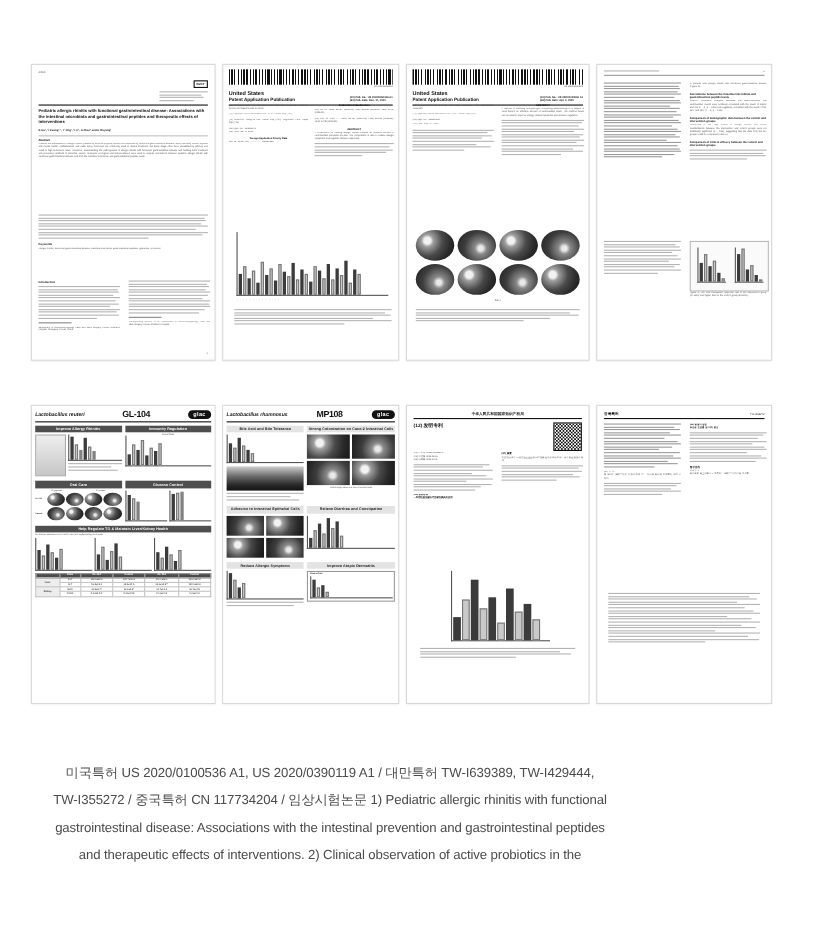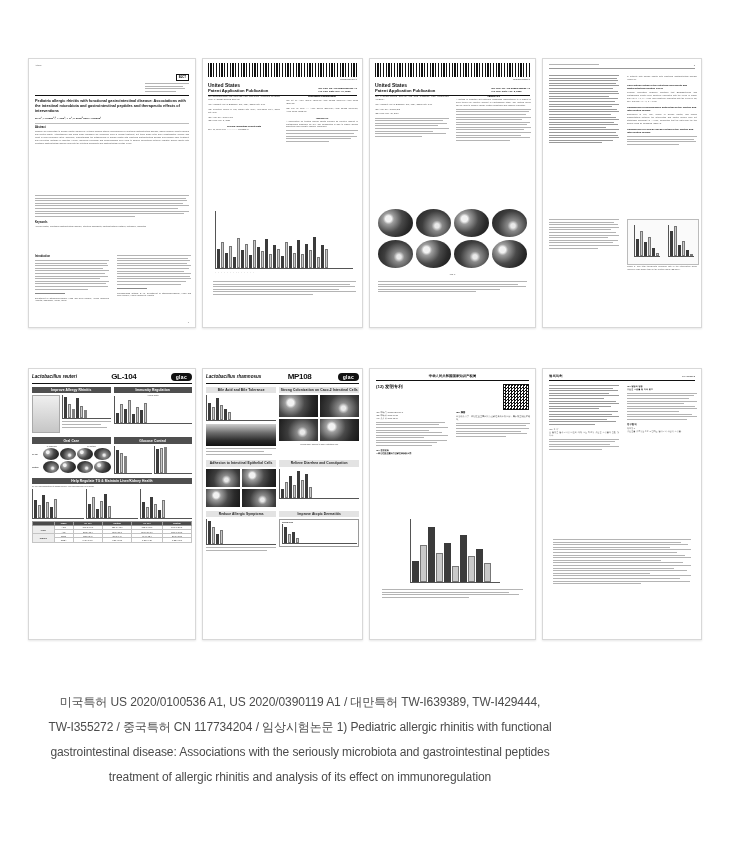--- a/index.html
+++ b/index.html
@@ -920,17 +920,17 @@
           <i style="width:92%"></i>
           <i style="width:99%"></i>
           <i style="width:64%"></i>
       </div>
     </div>
   </div>
 
   <div id="caption">
     <p>미국특허 US 2020/0100536 A1, US 2020/0390119 A1 / 대만특허 TW-I639389, TW-I429444,</p>
     <p>TW-I355272 / 중국특허 CN 117734204 / 임상시험논문 1) Pediatric allergic rhinitis with functional</p>
-    <p>gastrointestinal disease: Associations with the seriously microbiota and gastrointestinal peptides</p>
-    <p>treatment of allergic rhinitis and analysis of its effect on immunoregulation</p>
+    <p>gastrointestinal disease: Associations with the intestinal prevention and gastrointestinal peptides</p>
+    <p>and therapeutic effects of interventions.  2) Clinical observation of active probiotics in the</p>
   </div>
 
 </div>
 
 </body></html>

